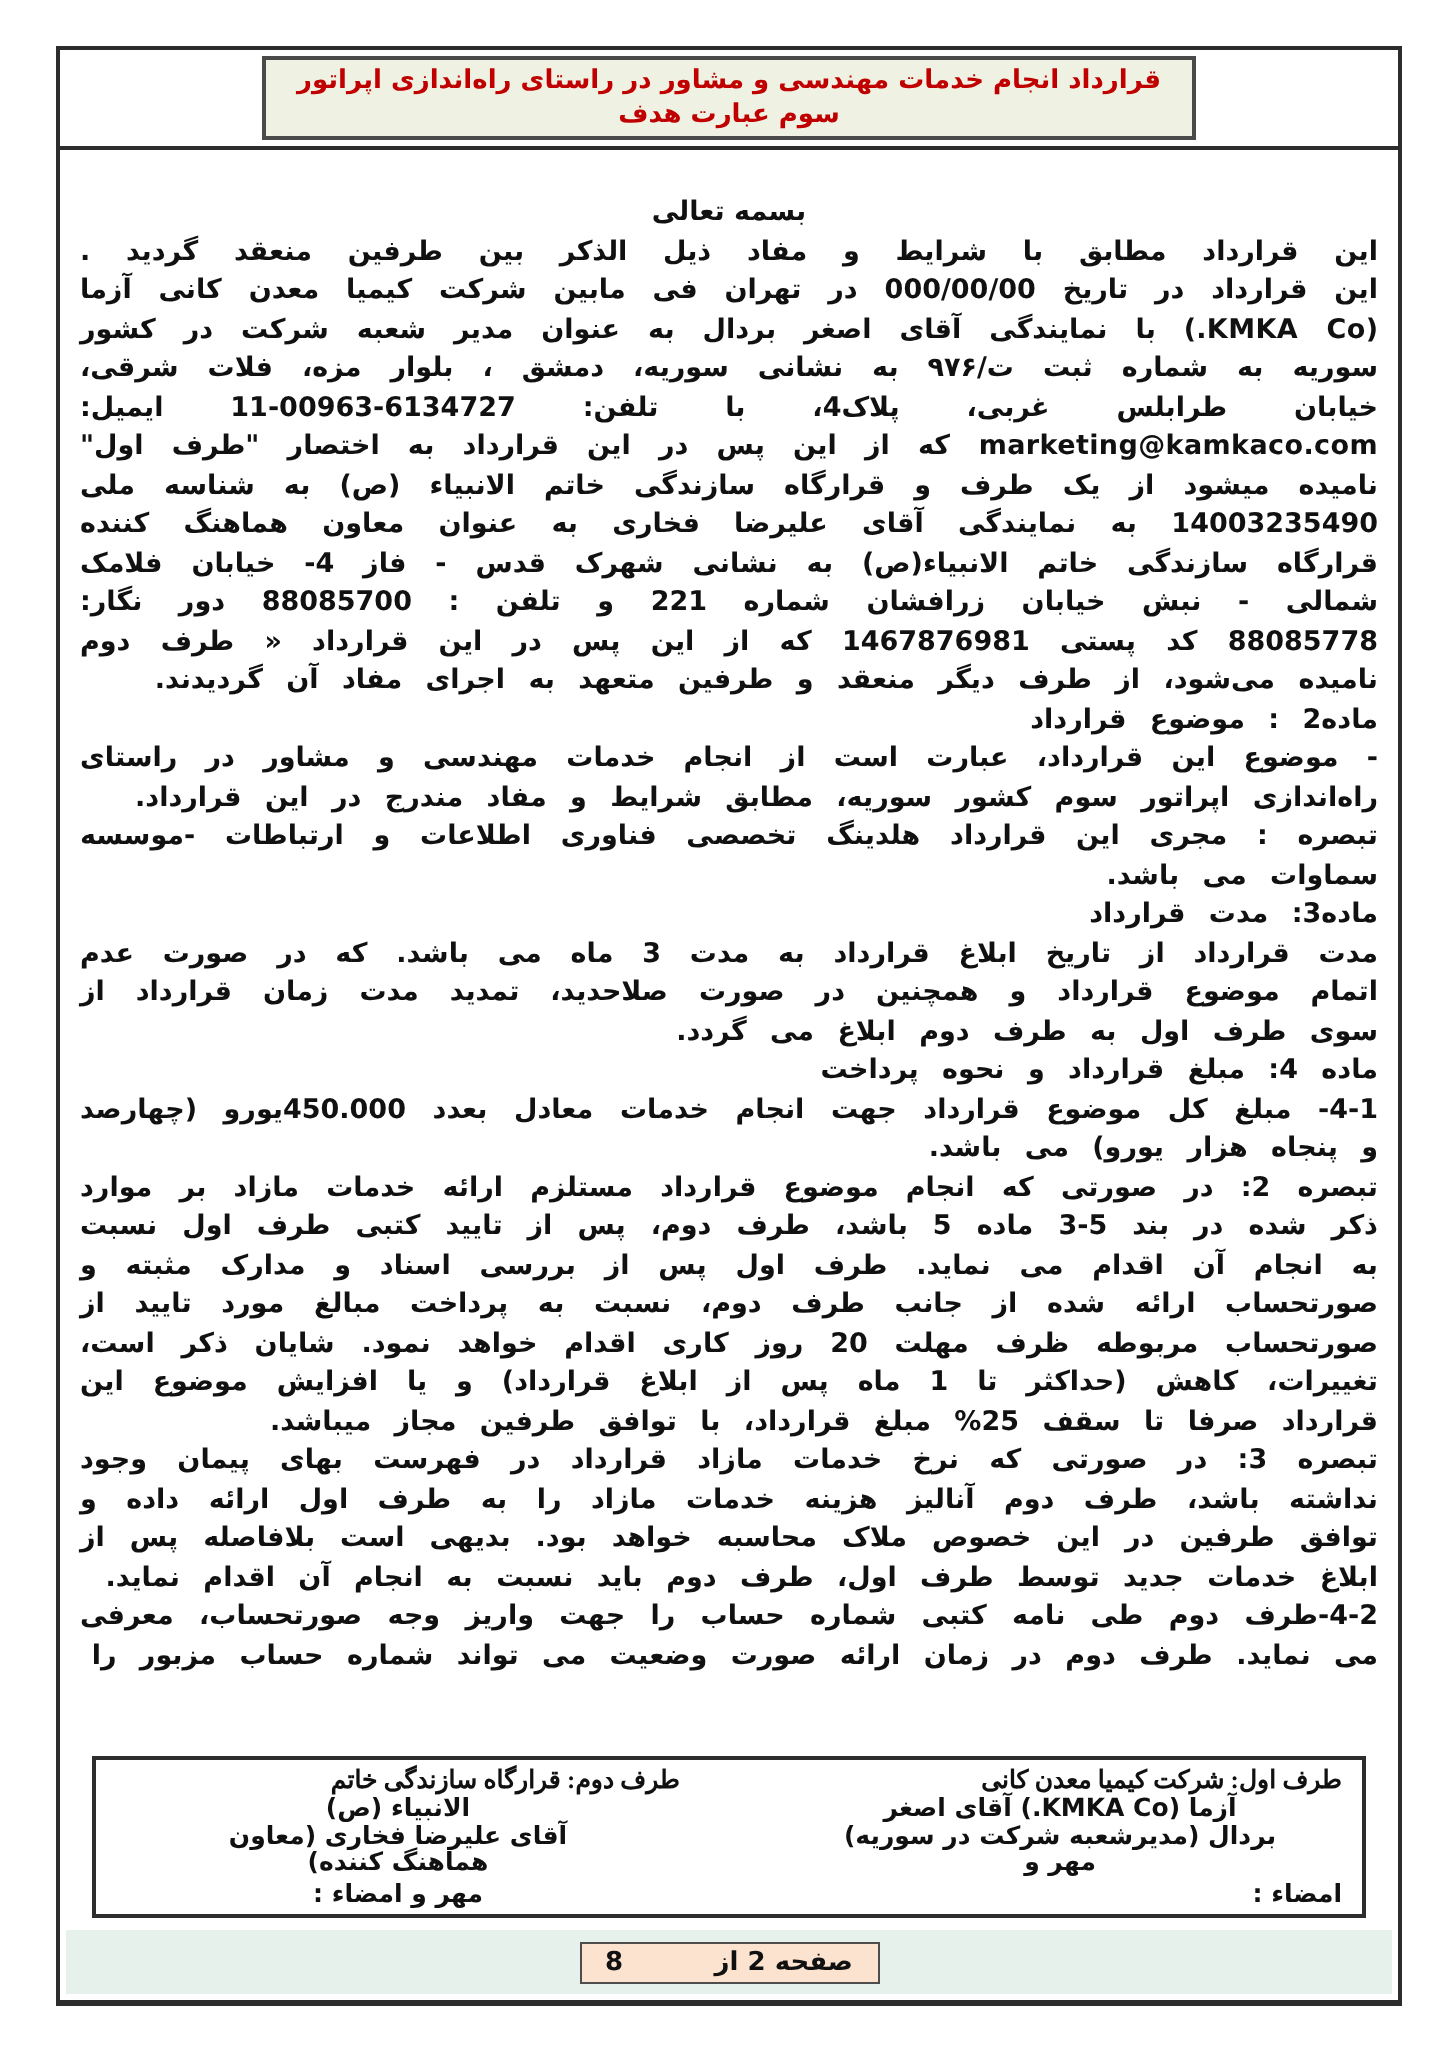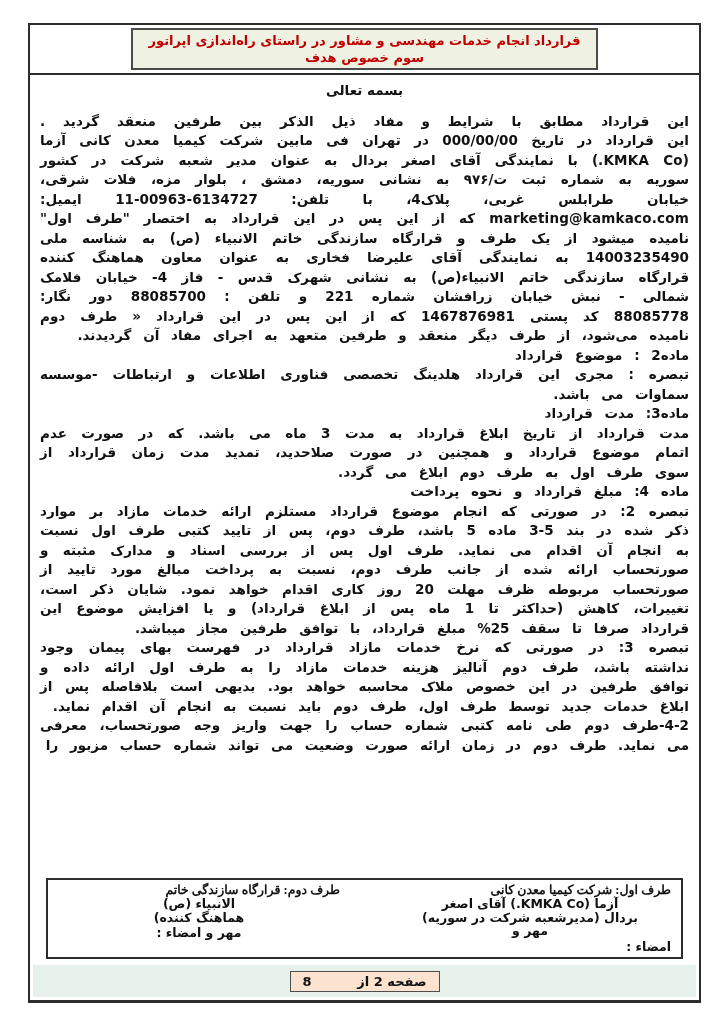--- a/index.html
+++ b/index.html
@@ -42,35 +42,35 @@
     color:var(--title-red);
     font-weight:bold;
     font-size:13px;line-height:17px;
     text-align:center;
     padding:2px 16px;
     max-width:440px;
   }
   .body-area{
     flex:1 1 auto;
     direction:rtl;
-    padding:6px 10px 0 10px;
+    padding:22px 10px 0 10px;
     overflow:hidden;
   }
   .para{
     margin:0;
     color:var(--text-color);
     font-size:13.5px;
     line-height:19.5px;
     font-weight:bold;
     text-align:justify;
     word-spacing:7px;
     letter-spacing:0.2px;
   }
   .para.bismillah{text-align:center;word-spacing:normal;}
-  .para.intro{text-align-last:justify;margin-top:11px;}
+  .para.intro{text-align-last:justify;}
   .sig-box{
     flex:0 0 auto;
     direction:rtl;
     border:2px solid var(--frame-border);
     margin:0 16px 6px 16px;
     padding:4px 10px;
     box-sizing:border-box;
     min-height:72px;
     display:flex;
     justify-content:space-between;
@@ -106,52 +106,55 @@
   }
 </style>
 </head>
 <body>
 
 <div class="frame">
 
   <div class="header-row">
     <div class="title-box">
       <div>قرارداد  انجام خدمات مهندسی و مشاور در راستای راه‌اندازی اپراتور</div>
-      <div>سوم خصوص هدف</div>
+      <div>سوم عبارت هدف</div>
     </div>
   </div>
 
   <div class="body-area">
 
   <p class="para bismillah">بسمه تعالی</p>
       <p class="para intro">این قرارداد مطابق با شرایط و مفاد ذیل الذکر بین طرفین منعقد گردید .</p>
       <p class="para body">این قرارداد در تاریخ 000/00/00 در تهران فی مابین شرکت کیمیا معدن کانی آزما (KMKA Co.) با نمایندگی آقای اصغر بردال به عنوان مدیر شعبه شرکت در کشور سوریه به شماره ثبت ت/۹۷۶ به نشانی سوریه، دمشق ، بلوار مزه، فلات شرقی، خیابان طرابلس غربی، پلاک4، با تلفن: 6134727-00963-11 ایمیل: marketing@kamkaco.com که از این پس در این قرارداد به اختصار "طرف اول" نامیده میشود از یک طرف و قرارگاه سازندگی خاتم الانبیاء (ص) به شناسه ملی 14003235490 به نمایندگی آقای علیرضا فخاری به عنوان معاون هماهنگ کننده قرارگاه سازندگی خاتم الانبیاء(ص) به نشانی شهرک قدس - فاز 4- خیابان فلامک شمالی - نبش خیابان زرافشان شماره 221 و تلفن : 88085700 دور نگار: 88085778 کد پستی 1467876981 که از این پس در این قرارداد « طرف دوم نامیده می‌شود، از طرف دیگر منعقد و طرفین متعهد به اجرای مفاد آن گردیدند.</p>
       <p class="para heading">ماده2 : موضوع قرارداد</p>
+      <p class="para body">- موضوع این قرارداد، عبارت است از انجام خدمات مهندسی و مشاور در راستای راه‌اندازی اپراتور سوم کشور سوریه، مطابق شرایط و مفاد مندرج در این قرارداد.</p>
       <p class="para body">تبصره  : مجری این قرارداد هلدینگ تخصصی فناوری اطلاعات و ارتباطات -موسسه سماوات می باشد.</p>
       <p class="para heading">ماده3: مدت قرارداد</p>
       <p class="para body">مدت قرارداد از تاریخ ابلاغ قرارداد به مدت 3 ماه می باشد. که در صورت عدم اتمام موضوع قرارداد و همچنین در صورت صلاحدید، تمدید مدت زمان قرارداد از سوی طرف اول به طرف دوم ابلاغ می گردد.</p>
       <p class="para heading">ماده 4: مبلغ قرارداد و نحوه پرداخت</p>
+      <p class="para body">4-1- مبلغ کل موضوع قرارداد جهت انجام خدمات معادل بعدد 450.000یورو (چهارصد و پنجاه هزار یورو) می باشد.</p>
       <p class="para body">تبصره 2: در صورتی که انجام موضوع قرارداد مستلزم ارائه خدمات مازاد بر موارد ذکر شده در بند 5-3 ماده 5 باشد، طرف دوم، پس از تایید کتبی طرف اول نسبت به انجام آن اقدام می نماید. طرف اول پس از بررسی اسناد و مدارک مثبته و صورتحساب ارائه شده از جانب طرف دوم، نسبت به پرداخت مبالغ مورد تایید از صورتحساب مربوطه ظرف مهلت 20 روز کاری اقدام خواهد نمود. شایان ذکر است، تغییرات، کاهش (حداکثر تا 1 ماه پس از ابلاغ قرارداد) و یا افزایش موضوع این قرارداد صرفا تا سقف 25% مبلغ قرارداد، با توافق طرفین مجاز میباشد.</p>
       <p class="para body">تبصره 3: در صورتی که نرخ خدمات مازاد قرارداد در فهرست بهای پیمان وجود نداشته باشد، طرف دوم آنالیز هزینه خدمات مازاد را به طرف اول ارائه داده و توافق طرفین در این خصوص ملاک محاسبه خواهد بود. بدیهی است بلافاصله پس از ابلاغ خدمات جدید توسط طرف اول، طرف دوم باید نسبت به انجام آن اقدام نماید.</p>
       <p class="para body">4-2-طرف دوم طی نامه کتبی شماره حساب را جهت واریز وجه صورتحساب، معرفی می نماید. طرف دوم در زمان ارائه صورت وضعیت می تواند شماره حساب مزبور را</p>
     </div>
 
   <div class="sig-box">
     <div class="sig-col first">
 
     <div class="sig-line">طرف اول: شرکت کیمیا معدن کانی</div>
         <div class="sig-line">آزما (KMKA Co.) آقای اصغر</div>
         <div class="sig-line">بردال (مدیرشعبه شرکت در سوریه)</div>
         <div class="sig-line">مهر و</div>
         <div class="sig-line">امضاء :</div>
       </div>
     <div class="sig-col second">
 
     <div class="sig-line">طرف دوم: قرارگاه سازندگی خاتم</div>
         <div class="sig-line">الانبیاء (ص)</div>
+        <div class="sig-line">آقای علیرضا فخاری (معاون</div>
         <div class="sig-line">هماهنگ کننده)</div>
         <div class="sig-line">مهر و امضاء :</div>
       </div>
   </div>
 
   <div class="footer-strip">
     <div class="page-box">
       <span>صفحه 2 از</span>
       <span>8</span>
     </div>

